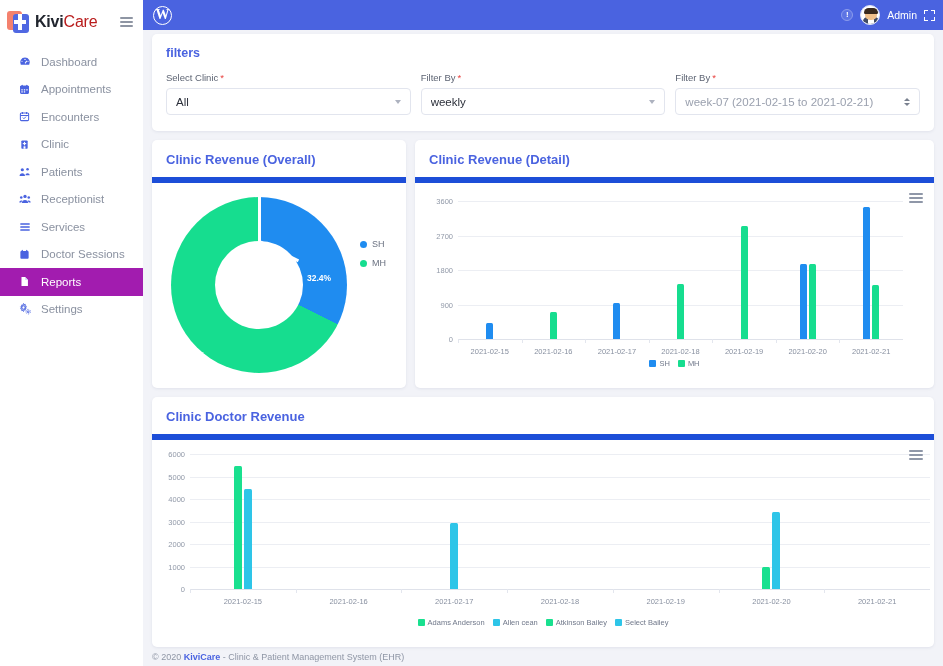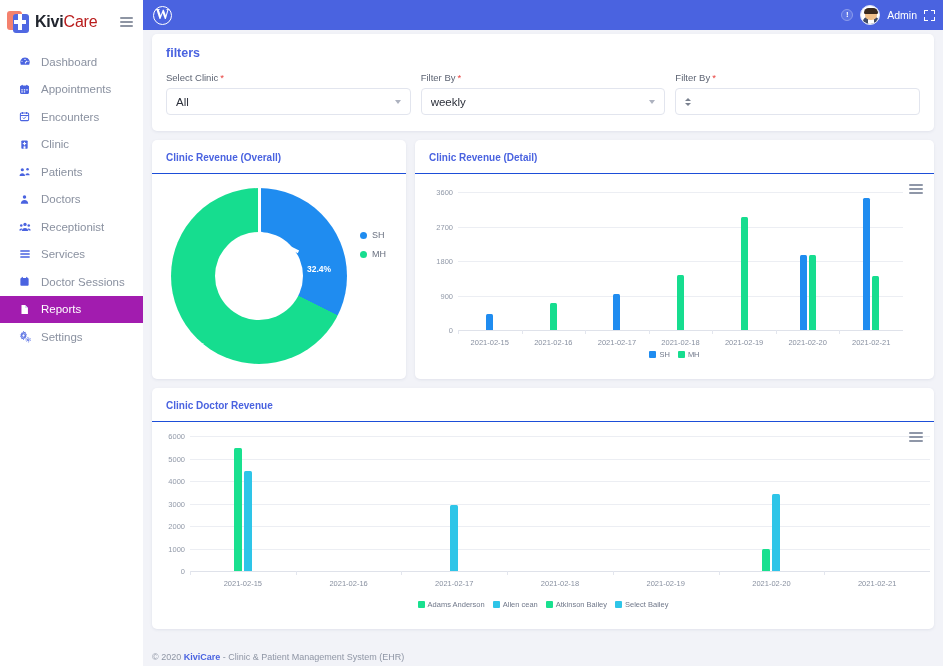--- a/index.html
+++ b/index.html
@@ -120,22 +120,22 @@
   }
   .spinner-arrows { display: flex; flex-direction: column; gap: 2px; align-items: center; }
   .spinner-arrows .up { width:0;height:0;border-left:3px solid transparent;border-right:3px solid transparent;border-bottom:3.5px solid #7a818f; }
   .spinner-arrows .dn { width:0;height:0;border-left:3px solid transparent;border-right:3px solid transparent;border-top:3.5px solid #7a818f; }
 
   
   .charts-row { display: flex; gap: 9px; margin-top: 9px; }
   .card-overall { width: 254px; flex: 0 0 254px; }
   .card-detail { flex: 1; }
   .card-title {
-    color: #4a63e0; font-size: 10px; font-weight: bold;
-    padding: 12px 14px 10px 14px; border-bottom: 1px solid #1d4ed8;
+    color: #4a63e0; font-size: 13px; font-weight: bold;
+    padding: 12px 14px 10px 14px; border-bottom: 6px solid #1d4ed8;
   }
   .card-body { position: relative; }
 
   
   .donut-wrap { height: 205px; position: relative; }
   .donut {
     position: absolute; left: 19px; top: 14px; width: 176px; height: 176px;
     border-radius: 50%;
   }
   .donut::after {
@@ -253,29 +253,20 @@
               <circle cx="4.4" cy="5" r="2.1"></circle>
               <path d="M.8 13.2c0-2.1 1.6-3.6 3.6-3.6s3.6 1.5 3.6 3.6z"></path>
               <circle cx="11.4" cy="4.3" r="1.7"></circle>
               <path d="M8.6 12.4c0-1.7 1.3-2.9 2.8-2.9s2.8 1.2 2.8 2.9z"></path>
             </svg>
           </span>
           <span class="lbl">Patients</span>
         </div>
         <div class="nav-item">
           <span class="ico">
-            <svg width="11" height="11" viewBox="0 0 16 16" fill="currentColor">
-              <circle cx="8" cy="4.4" r="2.5"></circle>
-              <path d="M2.6 14c0-3 2.4-5.3 5.4-5.3S13.4 11 13.4 14z"></path>
-            </svg>
-          </span>
-          <span class="lbl">Doctors</span>
-        </div>
-        <div class="nav-item">
-          <span class="ico">
             <svg width="12" height="12" viewBox="0 0 16 16" fill="currentColor">
               <circle cx="8" cy="4.6" r="2.2"></circle>
               <circle cx="3" cy="6" r="1.7"></circle>
               <circle cx="13" cy="6" r="1.7"></circle>
               <path d="M3.8 13.4c0-2.3 1.9-4 4.2-4s4.2 1.7 4.2 4z"></path>
               <path d="M.4 12.8c0-1.6 1.2-2.7 2.6-2.7.5 0 1 .1 1.4.4-.8.6-1.3 1.4-1.4 2.3z"></path>
               <path d="M15.6 12.8c0-1.6-1.2-2.7-2.6-2.7-.5 0-1 .1-1.4.4.8.6 1.3 1.4 1.4 2.3z"></path>
             </svg>
           </span>
           <span class="lbl">Receptionist</span>
@@ -369,20 +360,21 @@
               <span class="val">weekly</span>
               <span class="caret-down"></span>
             </div>
           </div>
 
           <div class="field">
             <div class="field-label">
               <span>Filter By</span><span class="req">*</span>
             </div>
             <div class="select-box muted">
+              <span class="val">week-07 (2021-02-15 to 2021-02-21)</span>
               <span class="spinner-arrows">
                   <i class="up"></i>
                   <i class="dn"></i>
                 </span>
             </div>
           </div>
 
         </div>
       </section>
 

